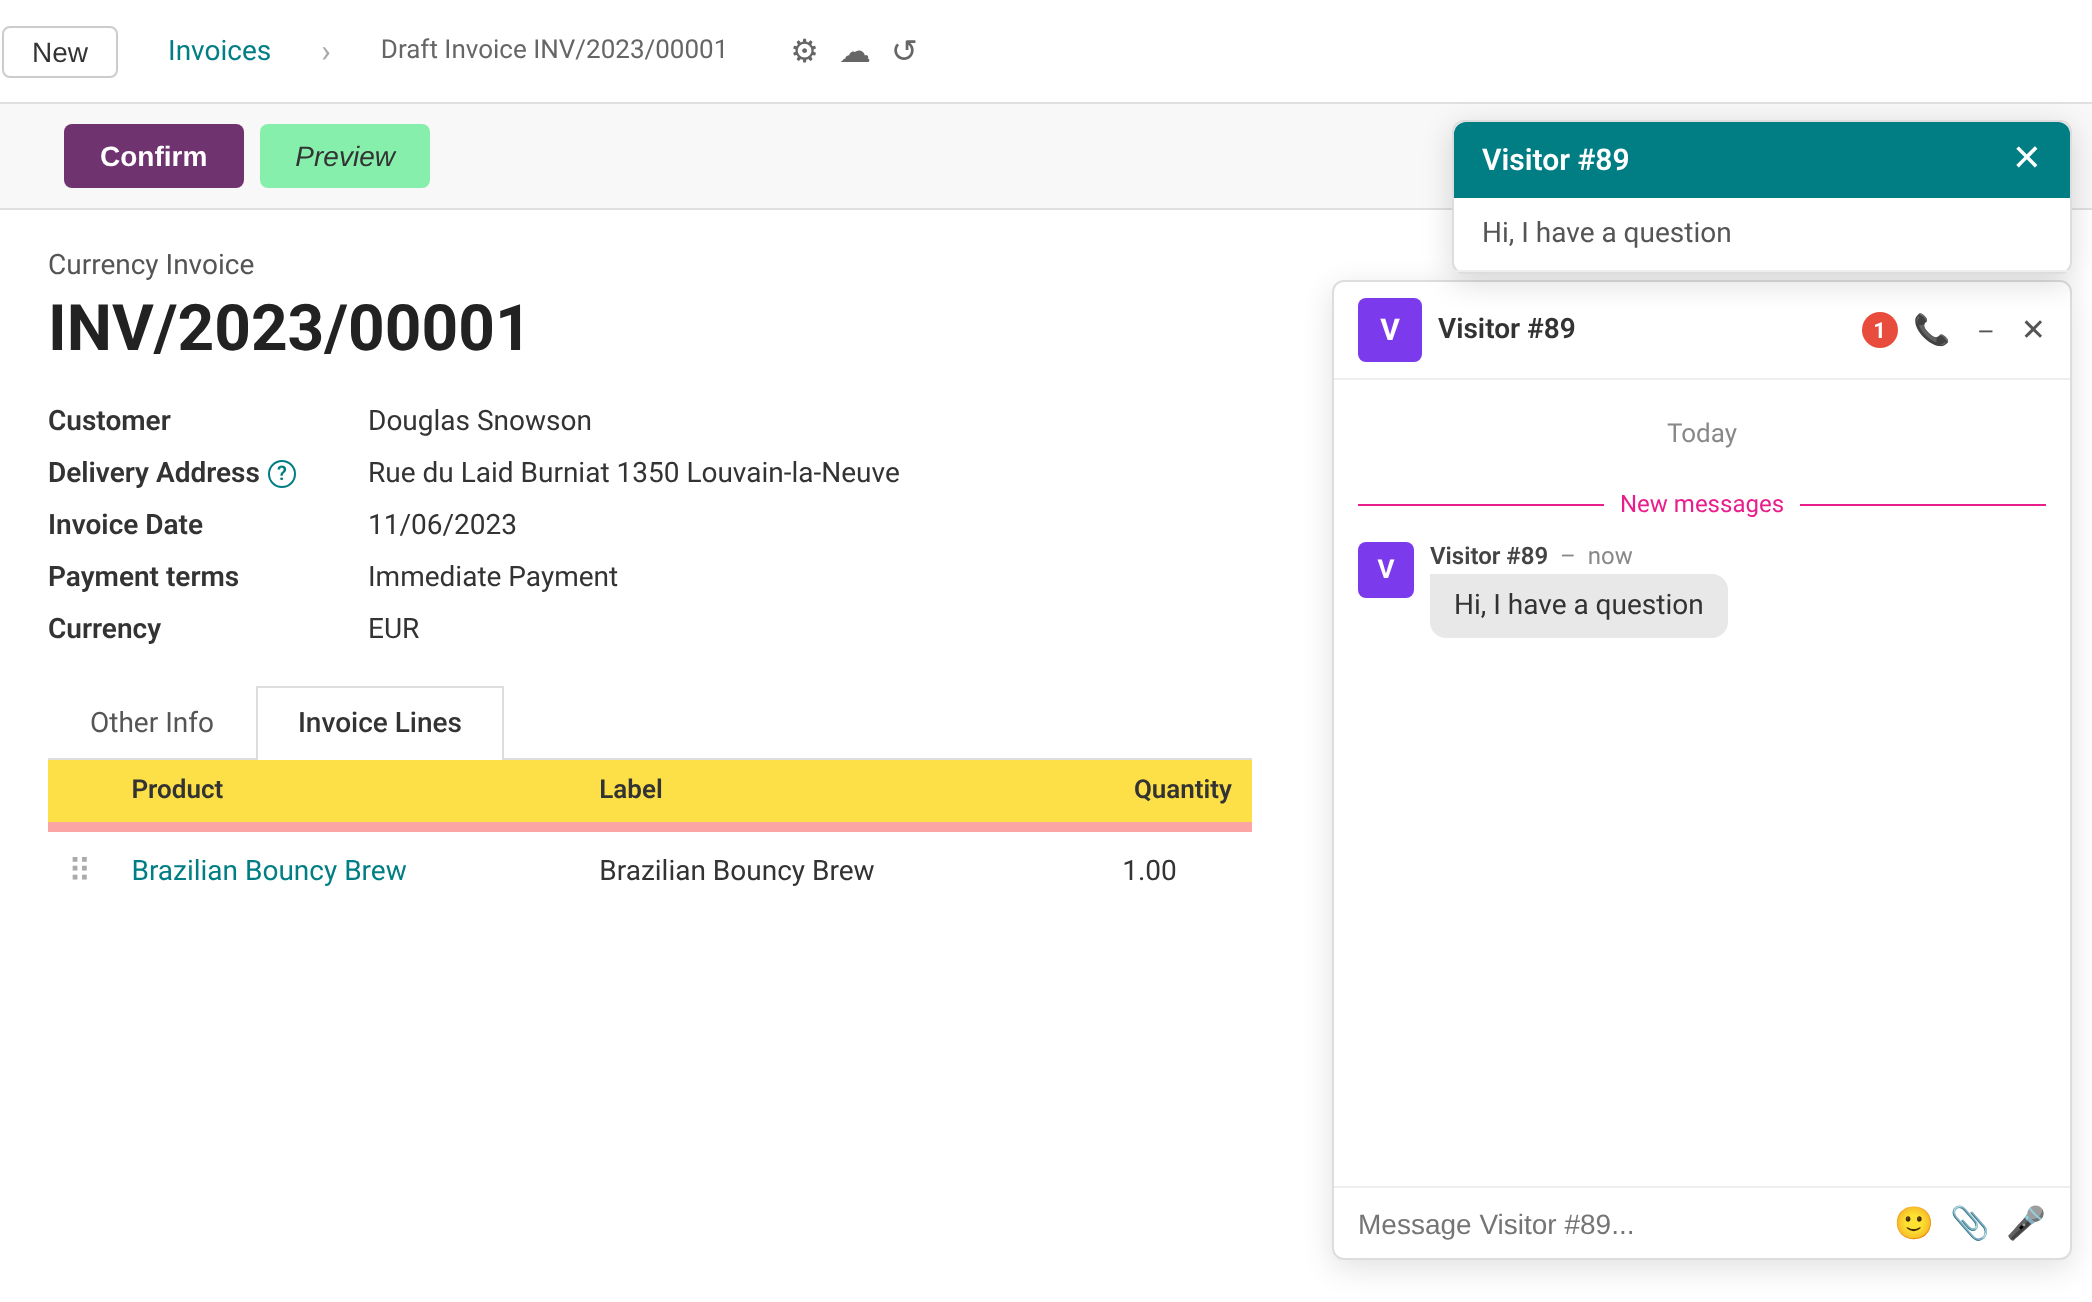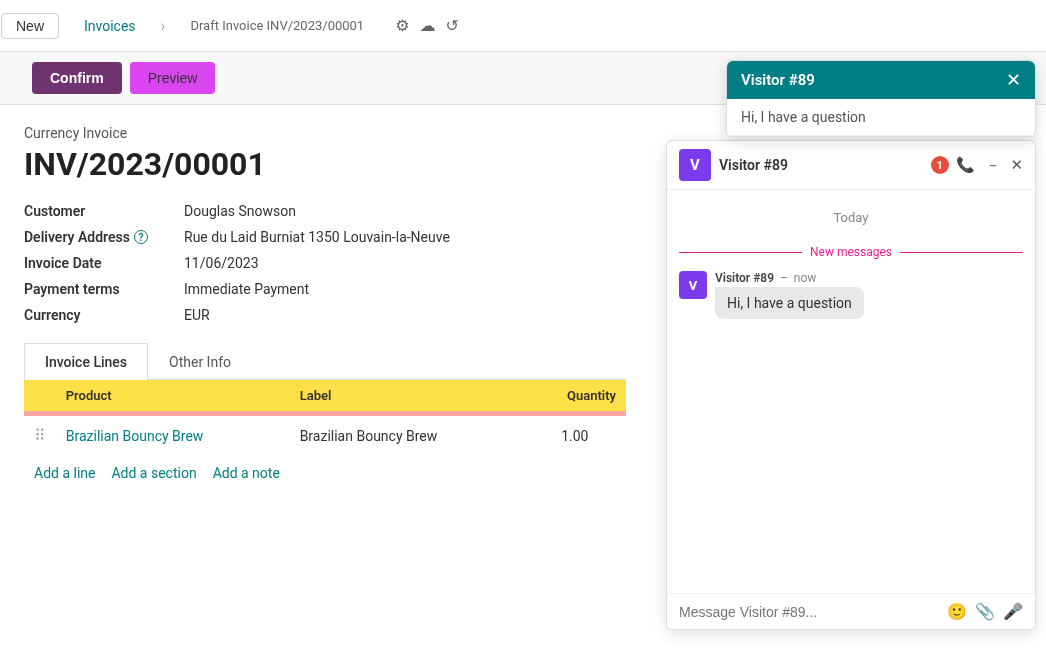--- a/index.html
+++ b/index.html
@@ -60,27 +60,28 @@
       background: #6f3370;
       color: #fff;
       border: none;
       border-radius: 4px;
       padding: 8px 18px;
       font-size: 14px;
       font-weight: 600;
       cursor: pointer;
     }
     .btn-preview {
-      background: #d946ef;
+      background: #86efac;
       color: #333;
       border: none;
       border-radius: 4px;
       padding: 8px 18px;
       font-size: 14px;
       cursor: pointer;
+      font-style: italic;
     }
 
     
     .main-content {
       padding: 20px 24px;
       width: 650px;
     }
     .invoice-type {
       font-size: 14px;
       color: #555;
@@ -431,47 +432,42 @@
     <div class="field-label">Payment terms</div>
     <div class="field-value">Immediate Payment</div>
   </div>
 
   <div class="field-row">
     <div class="field-label">Currency</div>
     <div class="field-value">EUR</div>
   </div>
 
   <div class="tabs">
+    <div class="tab">Other Info</div>
     <div class="tab active">Invoice Lines</div>
-    <div class="tab">Other Info</div>
   </div>
 
   <table class="invoice-table">
     <thead>
       <tr>
         <th style="width:20px;"></th>
         <th>Product</th>
         <th>Label</th>
         <th style="text-align:right;">Quantity</th>
       </tr>
     </thead>
     <tbody>
       <tr>
         <td><span class="drag-handle">⠿</span></td>
         <td><a class="product-link">Brazilian Bouncy Brew</a></td>
         <td>Brazilian Bouncy Brew</td>
         <td class="quantity-cell">1.00</td>
       </tr>
     </tbody>
   </table>
-  <div class="table-actions">
-    <a class="table-action-link">Add a line</a>
-    <a class="table-action-link">Add a section</a>
-    <a class="table-action-link">Add a note</a>
-  </div>
 </div>
 
 <div class="chat-popup">
   <div class="chat-popup-header">
     <span class="chat-popup-title">Visitor #89</span>
     <span class="chat-popup-close">✕</span>
   </div>
   <div class="chat-popup-preview">Hi, I have a question</div>
 </div>
 

